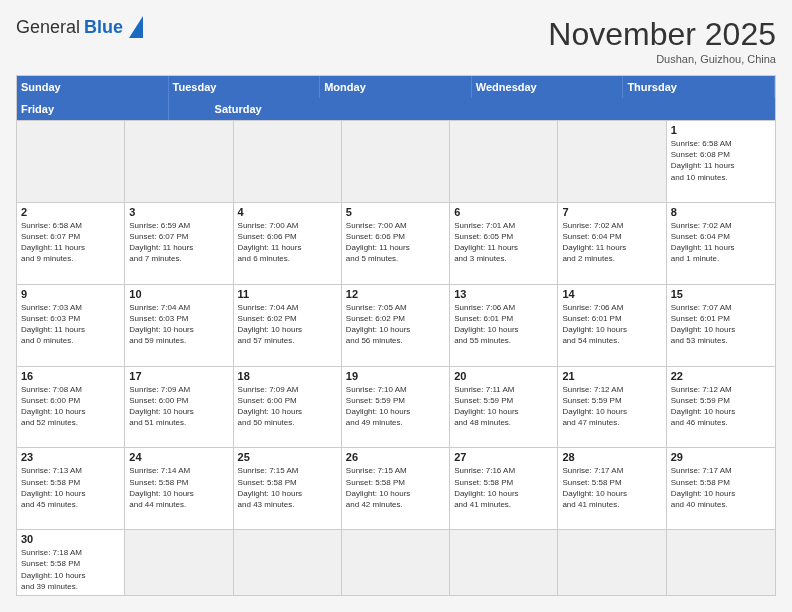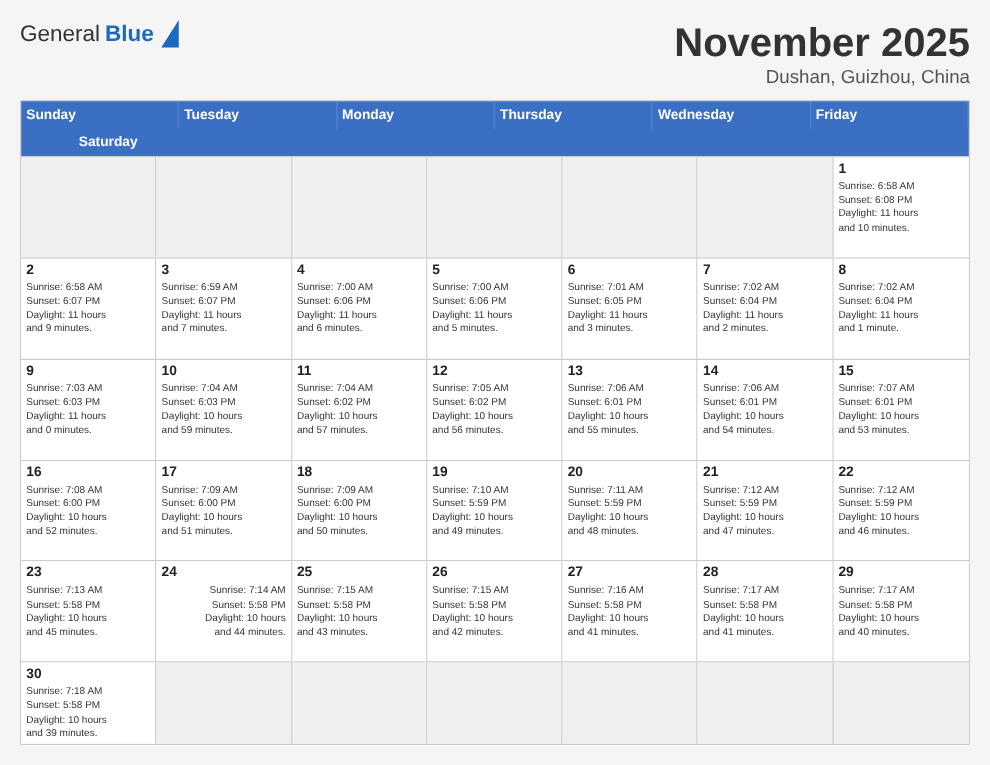--- a/index.html
+++ b/index.html
@@ -51,36 +51,36 @@
       border-left: 14px solid transparent;
       border-right: 0px solid transparent;
       border-bottom: 22px solid #1a6abf;
       margin-left: 2px;
     }
     .title-area {
       text-align: right;
     }
     .month-title {
       font-size: 32px;
-      font-weight: bold;
+      font-weight: normal;
       color: #333;
     }
     .location {
-      font-size: 15px;
+      font-size: 11px;
       color: #555;
     }
     .calendar {
       flex: 1;
       display: flex;
       flex-direction: column;
       border: 1px solid #ccc;
     }
     .cal-header {
       display: grid;
-      grid-template-columns: repeat(6, 1fr);
+      grid-template-columns: repeat(5, 1fr);
       background: #3a6fc4;
     }
     .cal-header-cell {
       color: #fff;
       font-size: 11px;
       font-weight: bold;
       padding: 5px 4px;
       text-align: left;
       border-right: 1px solid #5585d0;
     }
@@ -146,22 +146,22 @@
       <div class="month-title">November 2025</div>
       <div class="location">Dushan, Guizhou, China</div>
     </div>
   </div>
 
   <div class="calendar">
     <div class="cal-header">
     <div class="cal-header-cell">Sunday</div>
         <div class="cal-header-cell">Tuesday</div>
         <div class="cal-header-cell">Monday</div>
+        <div class="cal-header-cell">Wednesday</div>
         <div class="cal-header-cell">Thursday</div>
-        <div class="cal-header-cell">Wednesday</div>
         <div class="cal-header-cell">Friday</div>
         <div class="cal-header-cell">Saturday</div>
       </div>
     <div class="cal-body">
     <div class="cal-row">
           <div class="cal-cell empty"></div>
           <div class="cal-cell empty"></div>
           <div class="cal-cell empty"></div>
           <div class="cal-cell empty"></div>
           <div class="cal-cell empty"></div>
@@ -330,21 +330,21 @@
         <div class="cal-row">
           <div class="cal-cell">
             <span class="day-num">23</span>
             <div class="day-info" style="white-space: pre-line;">Sunrise: 7:13 AM
 Sunset: 5:58 PM
 Daylight: 10 hours
 and 45 minutes.</div>
           </div>
           <div class="cal-cell">
             <span class="day-num">24</span>
-            <div class="day-info" style="white-space: pre-line; text-align: right;">Sunrise: 7:14 AM
+            <div class="day-info" style="white-space: pre-line;">Sunrise: 7:14 AM
 Sunset: 5:58 PM
 Daylight: 10 hours
 and 44 minutes.</div>
           </div>
           <div class="cal-cell">
             <span class="day-num">25</span>
             <div class="day-info" style="white-space: pre-line;">Sunrise: 7:15 AM
 Sunset: 5:58 PM
 Daylight: 10 hours
 and 43 minutes.</div>

